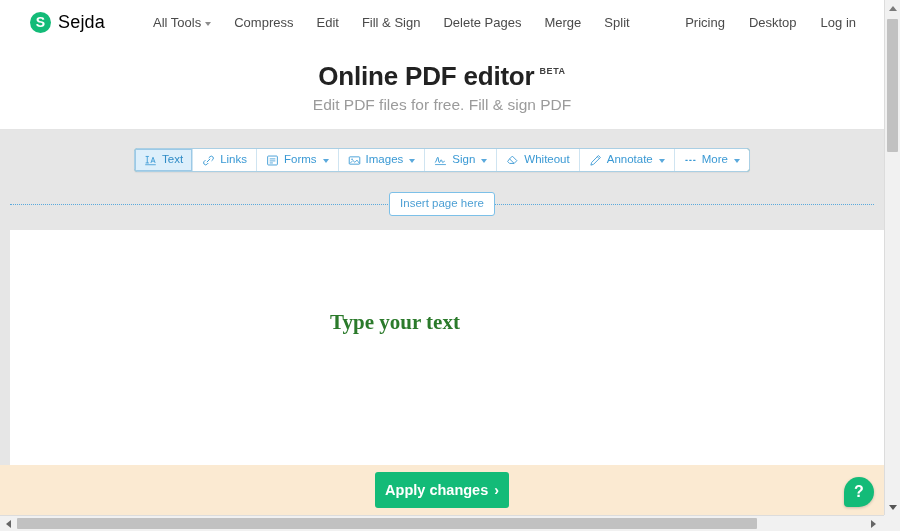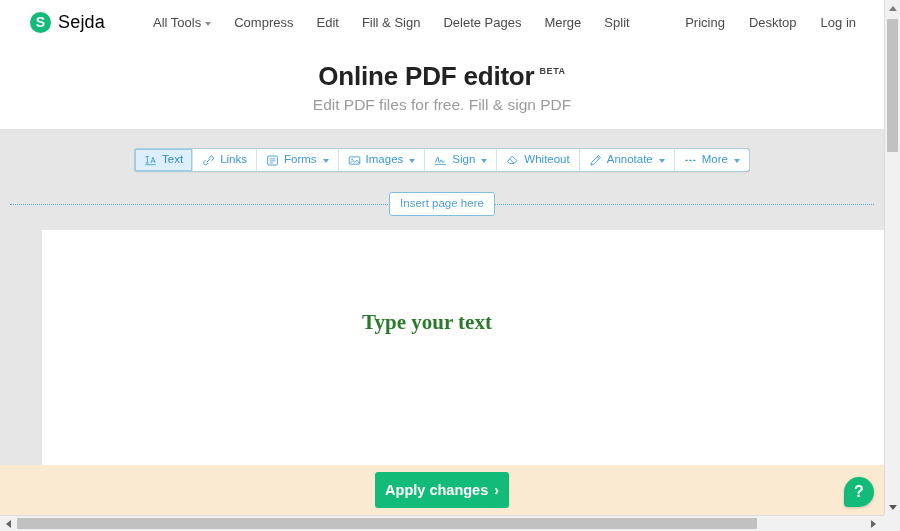--- a/index.html
+++ b/index.html
@@ -149,21 +149,21 @@
   }
   .insertbtn {
     position: relative; z-index: 2; background: #fff;
     border: 1px solid #7cc0e8; border-radius: 3px;
     color: #4c9fd4; font-size: 11.5px; padding: 5px 10px;
     cursor: pointer; line-height: 1;
   }
 
   
   .pagearea {
-    position: absolute; left: 10px; top: 100px; right: 0; bottom: 0; margin-left: 32px;
+    position: absolute; left: 10px; top: 100px; right: 0; bottom: 0;
   }
   .page {
     background: #fff; width: 874px; height: 235px; position: relative;
     overflow: hidden;
   }
   .textobj {
     position: absolute; left: 320px; top: 80px;
     font-family: "Liberation Serif", serif; font-weight: bold;
     font-size: 21px; color: #2b7a2b; white-space: nowrap;
     cursor: text;

